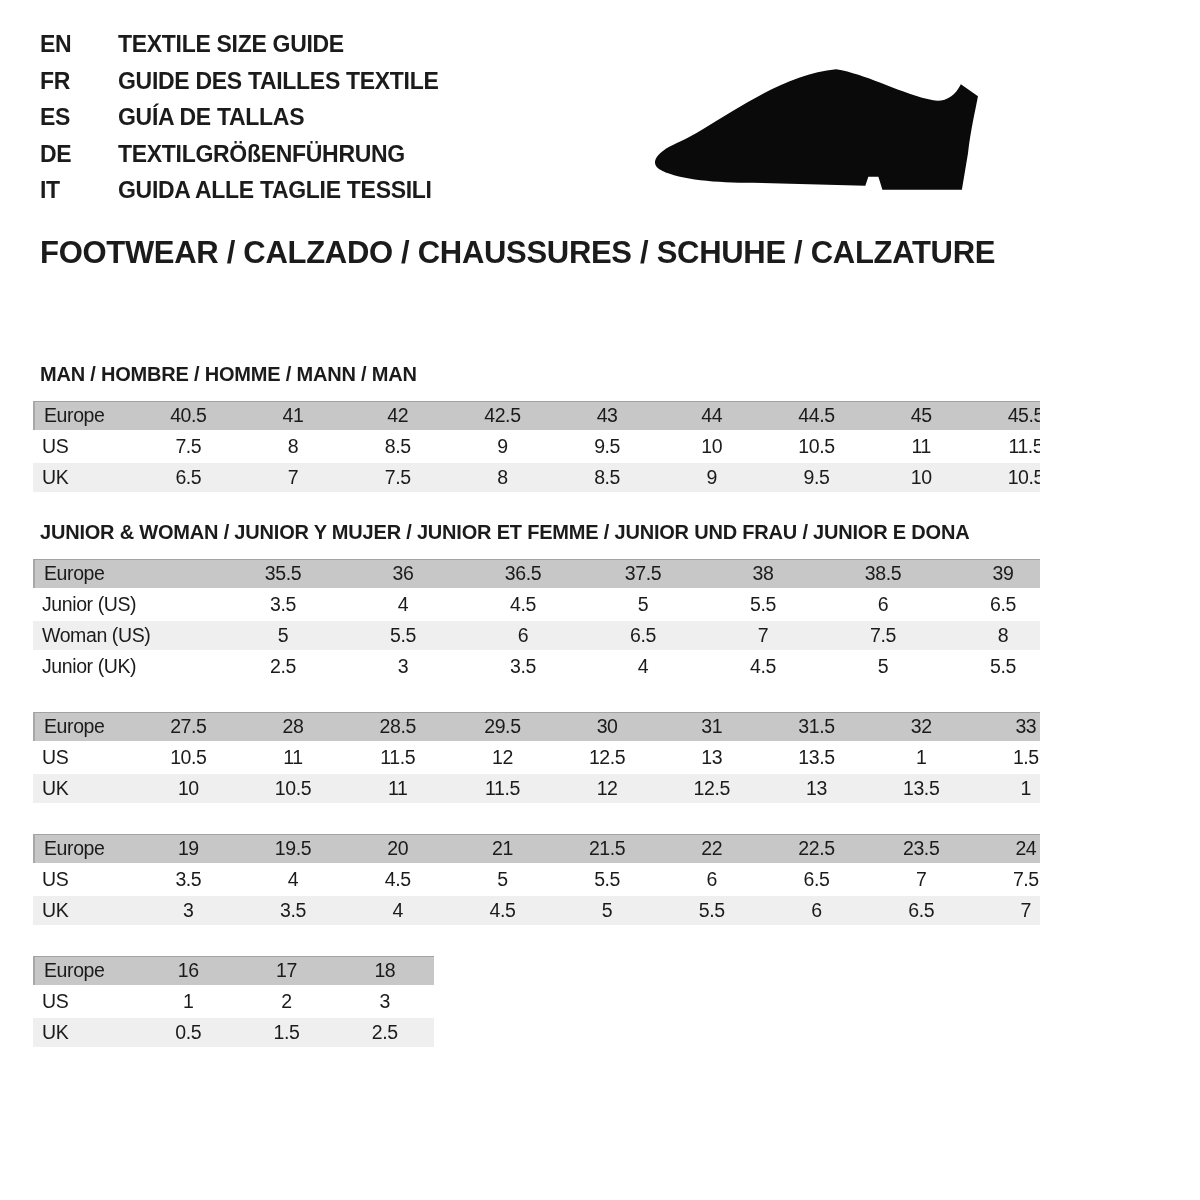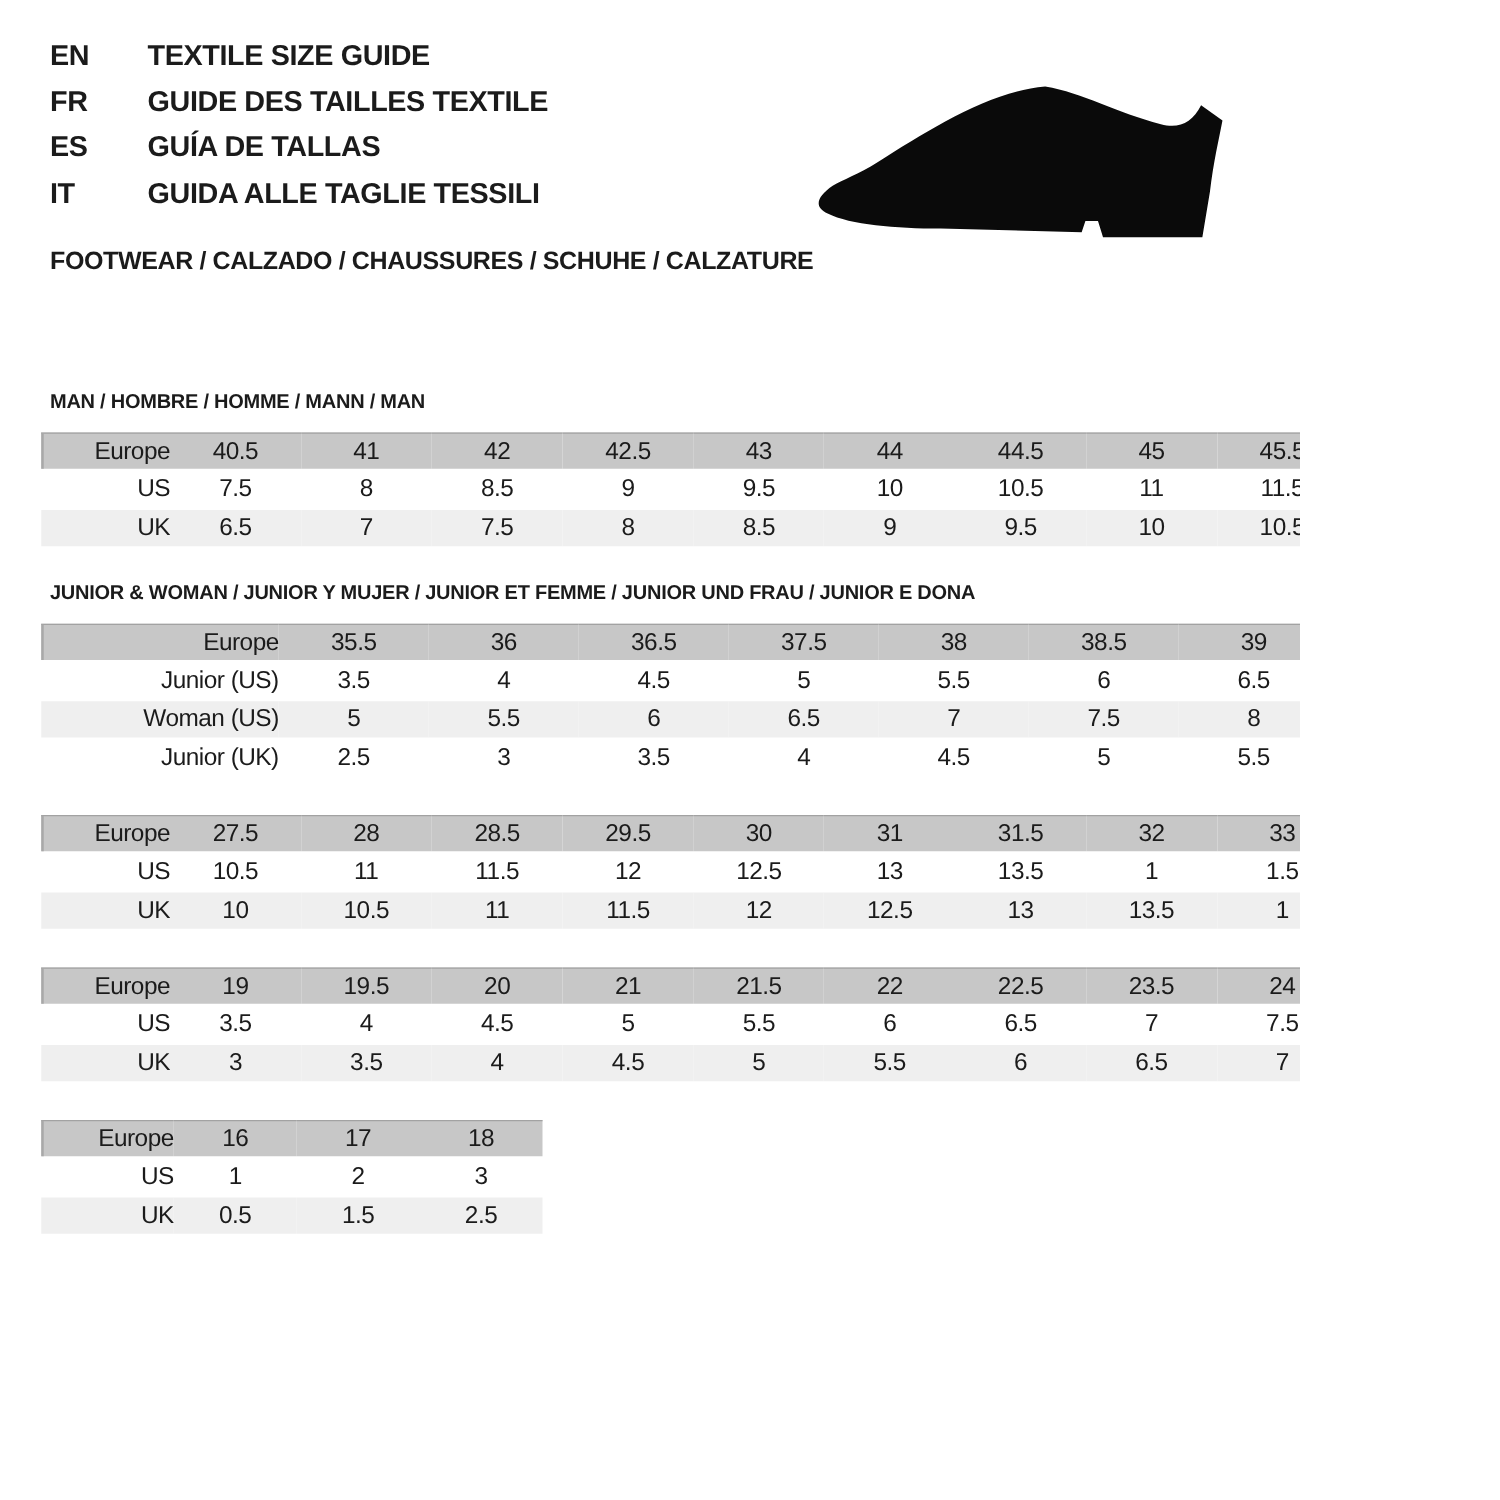--- a/index.html
+++ b/index.html
@@ -9,42 +9,42 @@
     background: #ffffff;
     font-family: "Liberation Sans", sans-serif;
     color: #1b1b1b;
   }
   .page { position: relative; width: 1040px; height: 1200px; overflow: hidden; }
 
   
   .header { position: relative; padding: 26px 0 0 40px; }
   .lang-row { display: flex; font-weight: 700; font-size: 23px; line-height: 36.5px; letter-spacing: -0.3px; }
   .lang-code { width: 78px; flex: 0 0 78px; }
-  .category-line { font-weight: 700; font-size: 20px; margin-top: 26px; letter-spacing: -0.3px; }
+  .category-line { font-weight: 700; font-size: 31px; margin-top: 26px; letter-spacing: -0.3px; }
   .shoe { position: absolute; top: 60px; right: 58px; }
   .shoe path { fill: #0a0a0a; }
 
   
   .sections { margin: 92px 18px 0 33px; }
   .size-section { margin-bottom: 27px; }
   .section-title {
-    font-size: 16px; font-weight: 700; letter-spacing: -0.2px;
+    font-size: 20px; font-weight: 700; letter-spacing: -0.2px;
     margin: 0 0 0 7px; text-transform: uppercase;
   }
   .size-table {
     border-collapse: separate; border-spacing: 0 2px;
     table-layout: fixed; width: 1150px;
     font-size: 19.5px; letter-spacing: -0.4px;
     margin-top: 13px;
   }
   .size-table td {
     height: 29px; padding: 0; text-align: center;
     white-space: nowrap; overflow: hidden; vertical-align: middle;
   }
-  .size-table td:first-child { text-align: right; padding-left: 9px; }
+  .size-table td:first-child { text-align: left; padding-left: 9px; }
   tr.hdr td { background: #c7c7c7; border-top: 1px solid #a2a2a2; }
   tr.hdr td:first-child { border-left: 2px solid #a8a8a8; }
   tbody tr:not(.hdr):nth-child(odd) td { background: #efefef; }
   .cols-10 td:first-child { width: 103px; }
   .cols-8  td:first-child { width: 190px; }
   .narrow .size-table { width: 401px; }
   .narrow td:first-child { width: 106px; }
 </style>
 </head>
 <body>
@@ -57,20 +57,24 @@
         <span class="lang-code">EN</span>
         <span>TEXTILE SIZE GUIDE</span>
       </div>
       <div class="lang-row">
         <span class="lang-code">FR</span>
         <span>GUIDE DES TAILLES TEXTILE</span>
       </div>
       <div class="lang-row">
         <span class="lang-code">ES</span>
         <span>GUÍA DE TALLAS</span>
+      </div>
+      <div class="lang-row">
+        <span class="lang-code">DE</span>
+        <span>TEXTILGRÖßENFÜHRUNG</span>
       </div>
       <div class="lang-row">
         <span class="lang-code">IT</span>
         <span>GUIDA ALLE TAGLIE TESSILI</span>
       </div>
     </div>
 
     <svg class="shoe" width="342" height="136" viewBox="0 0 340 135" aria-hidden="true">
       <path d="M 26,88
                C 13,97 11,105 22,110

